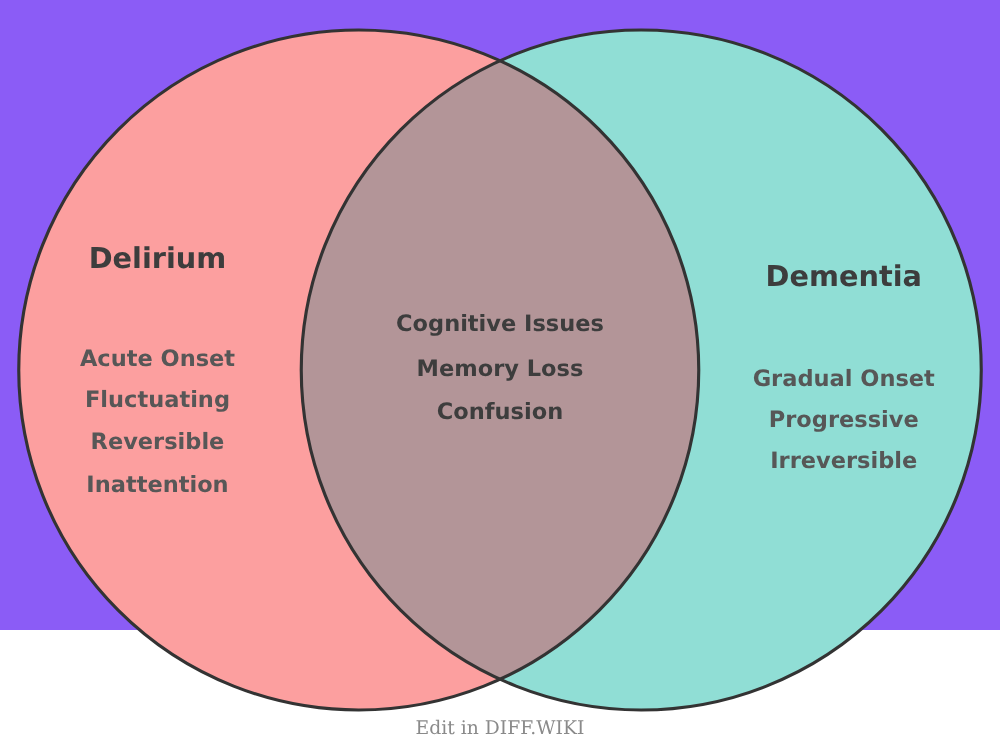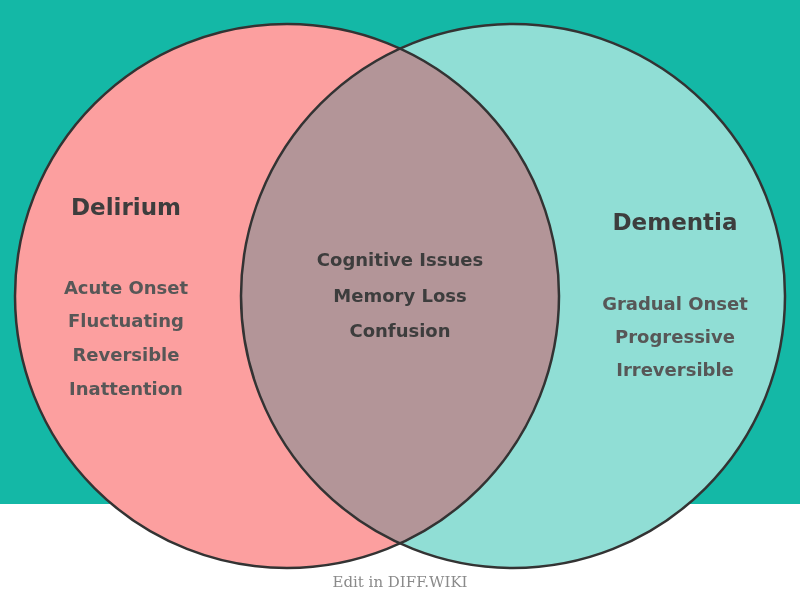--- a/index.html
+++ b/index.html
@@ -7,21 +7,21 @@
     padding: 0;
     background: #ffffff;
     width: 800px;
     height: 600px;
     overflow: hidden;
   }
   .stage {
     position: relative;
     width: 800px;
     height: 504px;
-    background: #14b8a6;
+    background: #8b5cf6;
     font-family: "DejaVu Sans", "Liberation Sans", sans-serif;
   }
   svg { display: block; }
   text.venn-title {
     font-family: "DejaVu Sans", "Liberation Sans", sans-serif;
     font-size: 23px;
     font-weight: bold;
   }
   text.venn-item {
     font-family: "DejaVu Sans", "Liberation Sans", sans-serif;

